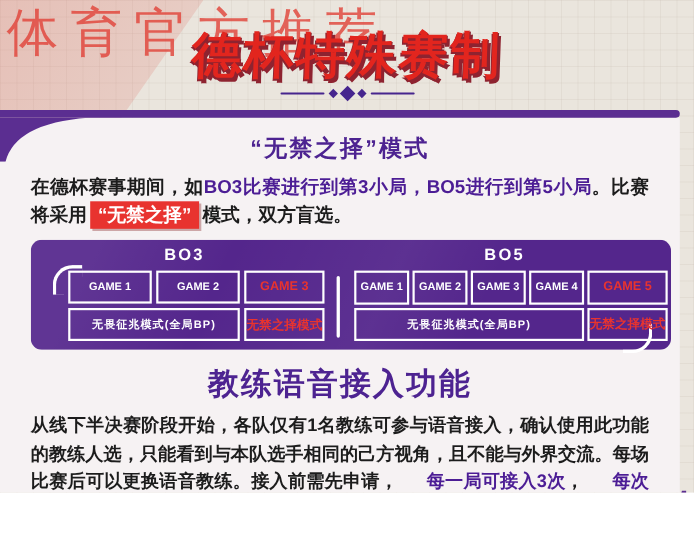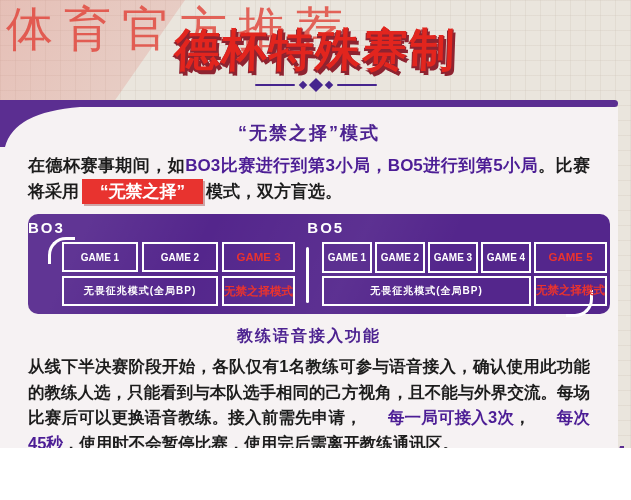--- a/index.html
+++ b/index.html
@@ -40,41 +40,41 @@
   
   .panel-top{position:absolute;top:100px;left:0;width:618px;height:7px;background:#5b2e91;border-radius:0 4px 4px 0;z-index:4;}
   .panel-body{position:absolute;top:107px;left:0;width:618px;height:377px;background:#f6f2f3;z-index:3;}
   .corner-tl{position:absolute;top:107px;left:0;z-index:4;}
   .corner-br{position:absolute;top:446px;left:550px;z-index:4;}
   .panel-bottom{position:absolute;top:484px;left:0;width:624px;height:7px;background:#5b2e91;border-radius:0 4px 4px 0;z-index:4;}
 
   .sec-heading{
     text-align:center;color:#4d2391;font-weight:bold;letter-spacing:2px;
   }
-  .sec-heading.h1{font-size:18px;margin:14px 0 0;}
-  .sec-heading.h2{font-size:16px;margin:12px 0 0;text-align:center;}
+  .sec-heading.h1{font-size:21px;margin:14px 0 0;}
+  .sec-heading.h2{font-size:28px;margin:12px 0 0;text-align:center;}
 
   .para{
     margin:8px 28px 0;font-size:17px;font-weight:600;color:#1c1c1c;line-height:1.5;
     text-align:justify;
   }
   .para .red{color:#4c1d95;}
   .badge{
     display:inline-block;background:#e8332f;color:#fff;font-weight:bold;
-    padding:0 18px;margin:0 3px;box-shadow:2px 2px 0 rgba(130,25,25,.35);
+    padding:0 7px;margin:0 3px;box-shadow:2px 2px 0 rgba(130,25,25,.35);
   }
 
   
   .match-table{
     position:relative;margin:10px 28px 0;height:100px;width:582px;box-sizing:border-box;
     background:#54268c;border-radius:10px;
     background-image:linear-gradient(115deg, rgba(255,255,255,.07) 10%, transparent 30%, rgba(255,255,255,.05) 55%, transparent 70%);
   }
   .mt-header{position:absolute;top:5px;left:0;width:100%;display:flex;}
-  .mt-header .half{text-align:left;color:#fff;font-weight:bold;font-size:15px;letter-spacing:2px;}
+  .mt-header .half{text-align:center;color:#fff;font-weight:bold;font-size:15px;letter-spacing:2px;}
   .mt-header .half.l{width:48%;}
   .mt-header .half.r{width:52%;}
   .vline{position:absolute;left:278px;top:33px;width:3px;height:56px;background:#fff;border-radius:2px;}
   .arc{position:absolute;width:24px;height:24px;}
   .arc.tl{left:20px;top:23px;border-top:3px solid #fff;border-left:3px solid #fff;border-top-left-radius:18px;}
   .arc.br{left:538px;top:76px;border-bottom:3px solid #fff;border-right:3px solid #fff;border-bottom-right-radius:18px;}
   .bo3-grid{
     position:absolute;left:34px;top:28px;width:232px;height:64px;
     display:grid;grid-template-columns:76px 76px 1fr;grid-template-rows:1fr 1fr;gap:4px;
   }

